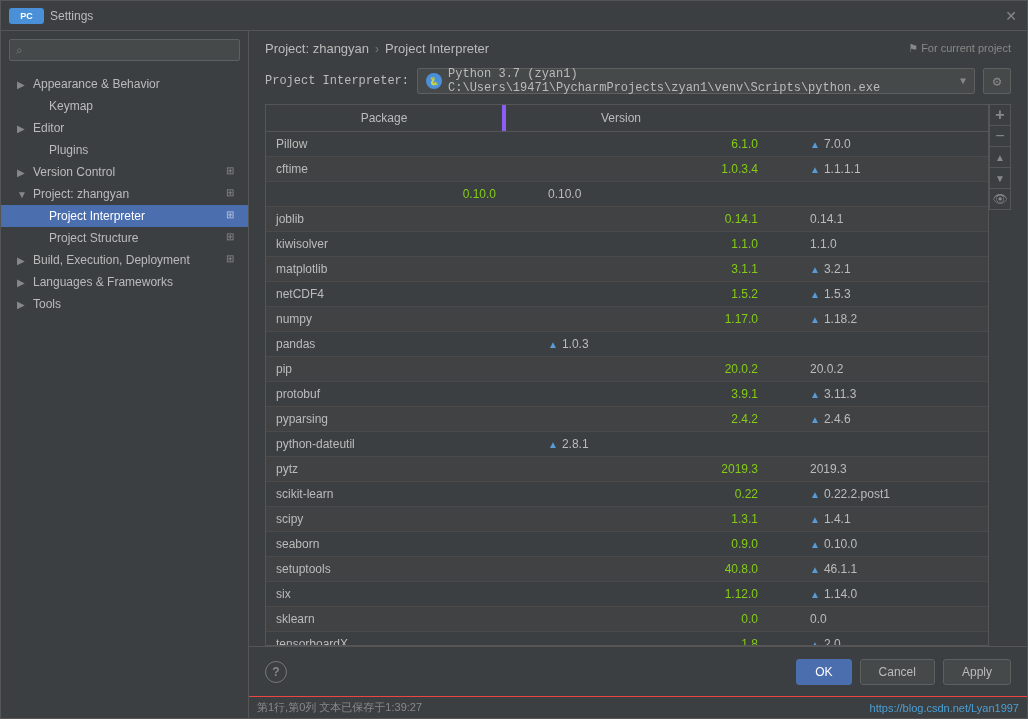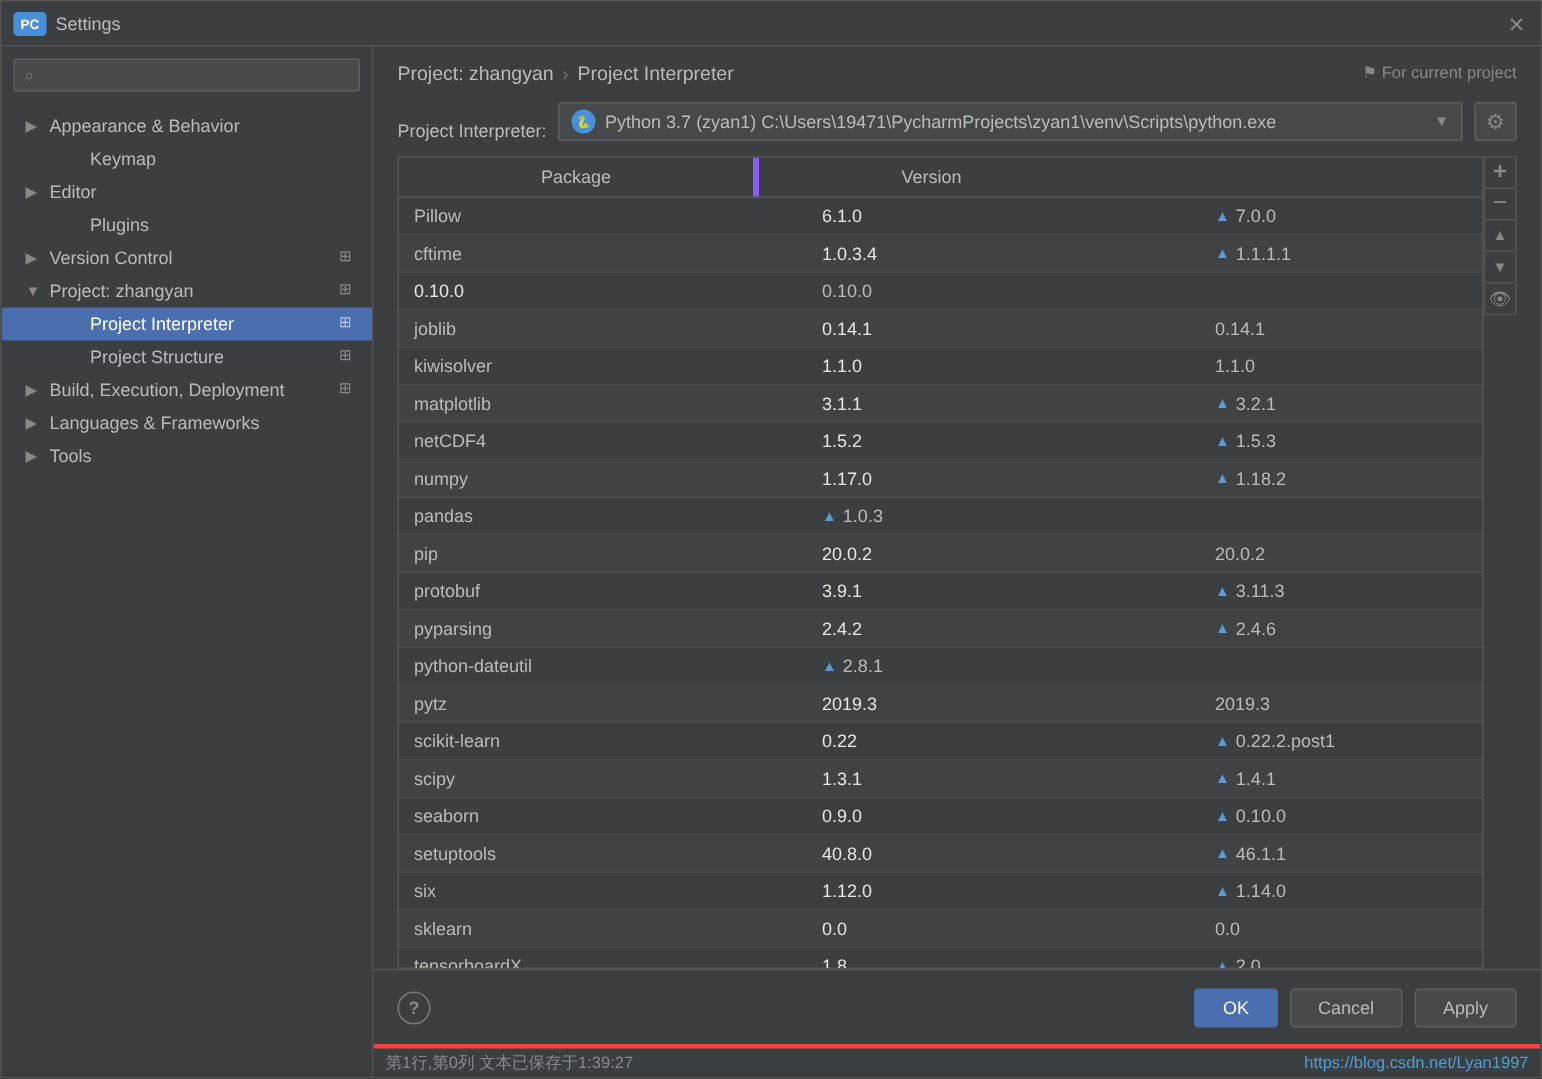--- a/index.html
+++ b/index.html
@@ -1,21 +1,21 @@
 <!DOCTYPE html>
 <html><head>
   <meta charset="utf-8">
   <style>
     * { box-sizing: border-box; margin: 0; padding: 0; }
     body { font-family: 'Segoe UI', Arial, sans-serif; font-size: 12px; background: #3c3f41; color: #bbbbbb; width: 1028px; height: 719px; overflow: hidden; }
     
     .window { width: 1028px; height: 719px; display: flex; flex-direction: column; background: #3c3f41; border: 1px solid #555; }
     
     .titlebar { height: 30px; background: #3c3f41; display: flex; align-items: center; padding: 0 8px; border-bottom: 1px solid #555; flex-shrink: 0; }
-    .titlebar-icon { width: 22px; height: 16px; margin-right: 6px; background: #4a90d9; border-radius: 3px; display: flex; align-items: center; justify-content: center; font-size: 9px; color: white; font-weight: bold; flex-shrink: 0; }
+    .titlebar-icon { width: 35px; height: 16px; margin-right: 6px; background: #4a90d9; border-radius: 3px; display: flex; align-items: center; justify-content: center; font-size: 9px; color: white; font-weight: bold; flex-shrink: 0; }
     .titlebar-title { font-size: 12px; color: #bbbbbb; flex: 1; }
     .titlebar-close { width: 16px; height: 16px; cursor: pointer; display: flex; align-items: center; justify-content: center; color: #888; font-size: 14px; }
     
     .content { display: flex; flex: 1; overflow: hidden; }
     
     
     .sidebar { width: 248px; background: #3c3f41; border-right: 1px solid #555; display: flex; flex-direction: column; flex-shrink: 0; overflow: hidden; }
     .search-box { padding: 8px; flex-shrink: 0; }
     .search-input { width: 100%; background: #45494a; border: 1px solid #5e6060; color: #bbbbbb; padding: 3px 6px; border-radius: 2px; font-size: 12px; outline: none; }
     .search-input::placeholder { color: #777; }
@@ -24,32 +24,32 @@
     .sidebar-nav::-webkit-scrollbar { width: 6px; }
     .sidebar-nav::-webkit-scrollbar-track { background: #3c3f41; }
     .sidebar-nav::-webkit-scrollbar-thumb { background: #555; }
     
     .nav-item { display: flex; align-items: center; padding: 4px 8px 4px 16px; cursor: pointer; color: #bbbbbb; font-size: 12px; user-select: none; }
     .nav-item.selected { background: #4b6eaf; color: #ffffff; }
     .nav-item .arrow { width: 12px; margin-right: 4px; font-size: 10px; color: #888; flex-shrink: 0; }
     .nav-item .label { flex: 1; }
     .nav-item .icon-right { width: 14px; height: 14px; margin-left: 4px; flex-shrink: 0; opacity: 0.6; font-size: 10px; }
     
-    .nav-item-child { padding-left: 43px; }
+    .nav-item-child { padding-left: 32px; }
     
     
     .main { flex: 1; display: flex; flex-direction: column; background: #3c3f41; overflow: hidden; }
     
     .breadcrumb { padding: 10px 16px 6px; display: flex; align-items: center; gap: 6px; flex-shrink: 0; }
     .breadcrumb-item { color: #bbbbbb; font-size: 13px; cursor: pointer; }
     .breadcrumb-sep { color: #777; font-size: 12px; }
     .breadcrumb-current { color: #bbbbbb; font-size: 13px; font-weight: 500; }
     .breadcrumb-for-project { margin-left: auto; color: #888; font-size: 11px; cursor: pointer; }
     
-    .interpreter-row { display: flex; align-items: flex-end; padding: 6px 16px 10px; gap: 8px; flex-shrink: 0; }
+    .interpreter-row { display: flex; align-items: center; padding: 6px 16px 10px; gap: 8px; flex-shrink: 0; font-family: Liberation Mono, monospace; }
     .interpreter-label { color: #bbbbbb; font-size: 12px; flex-shrink: 0; }
     .interpreter-select-wrapper { flex: 1; position: relative; }
     .interpreter-select-box { width: 100%; background: #45494a; border: 1px solid #5e6060; color: #bbbbbb; padding: 3px 8px; border-radius: 2px; font-size: 12px; display: flex; align-items: center; height: 26px; cursor: pointer; }
     .interpreter-select-box .py-icon { width: 16px; height: 16px; background: #4a90d9; border-radius: 50%; display: flex; align-items: center; justify-content: center; font-size: 8px; color: white; font-weight: bold; margin-right: 6px; flex-shrink: 0; }
     .interpreter-select-box .dropdown-arrow { margin-left: auto; color: #888; font-size: 10px; }
     .interpreter-gear { width: 28px; height: 26px; background: #45494a; border: 1px solid #5e6060; border-radius: 2px; display: flex; align-items: center; justify-content: center; cursor: pointer; color: #888; font-size: 14px; flex-shrink: 0; }
     
     .table-container { flex: 1; overflow: hidden; display: flex; flex-direction: column; padding: 0 16px 0 16px; position: relative; }
     
     .table-wrapper { flex: 1; overflow: hidden; border: 1px solid #555; display: flex; flex-direction: column; position: relative; }
@@ -60,33 +60,33 @@
     
     .table-body { flex: 1; overflow-y: auto; }
     .table-body::-webkit-scrollbar { width: 8px; }
     .table-body::-webkit-scrollbar-track { background: #3c3f41; }
     .table-body::-webkit-scrollbar-thumb { background: #555; border-radius: 2px; }
     
     .table-row { display: grid; grid-template-columns: 240px 230px 1fr; border-bottom: 1px solid #4a4a4a; cursor: pointer; gap: 32px; }
     .table-row.alt { background: #404244; }
     
     .table-cell { padding: 5px 10px; font-size: 12px; color: #bbbbbb; white-space: nowrap; overflow: hidden; text-overflow: ellipsis; }
-    .table-cell.version { color: #e5e5e5; }
+    .table-cell.version { color: #84cc16; text-align: right; }
     .table-cell.latest { display: flex; align-items: center; gap: 4px; }
     .upgrade-arrow { color: #5b9bd5; font-size: 10px; }
     
     
     .bottom-bar { height: 50px; display: flex; align-items: center; justify-content: space-between; padding: 0 16px; border-top: 1px solid #555; flex-shrink: 0; background: #3c3f41; }
     .bottom-left { display: flex; align-items: center; }
     .help-btn { width: 22px; height: 22px; border-radius: 50%; border: 1px solid #777; display: flex; align-items: center; justify-content: center; cursor: pointer; color: #888; font-size: 12px; font-weight: bold; }
     .bottom-right { display: flex; gap: 8px; }
     .btn { padding: 5px 18px; border-radius: 3px; border: 1px solid #5e6060; background: #45494a; color: #bbbbbb; font-size: 12px; cursor: pointer; }
     .btn.primary { background: #4b6eaf; border-color: #4b6eaf; color: #ffffff; }
     
-    .status-bar { height: 22px; background: #3c3f41; border-top: 3px solid #ef4444; display: flex; align-items: center; padding: 0 8px; font-size: 11px; color: #888; flex-shrink: 0; }
+    .status-bar { height: 22px; background: #3c3f41; border-top: 1px solid #ef4444; display: flex; align-items: center; padding: 0 8px; font-size: 11px; color: #888; flex-shrink: 0; }
     .status-bar .status-text { flex: 1; }
     .status-bar .status-link { color: #4b9fd5; margin-left: auto; }
     .action-btn { width: 22px; height: 22px; background: #3c3f41; border: 1px solid #555; margin-bottom: -1px; display: flex; align-items: center; justify-content: center; cursor: pointer; color: #888; font-size: 13px; }
   </style>
 </head>
 <body>
 
 <div class="window">
 
   <div class="titlebar">

